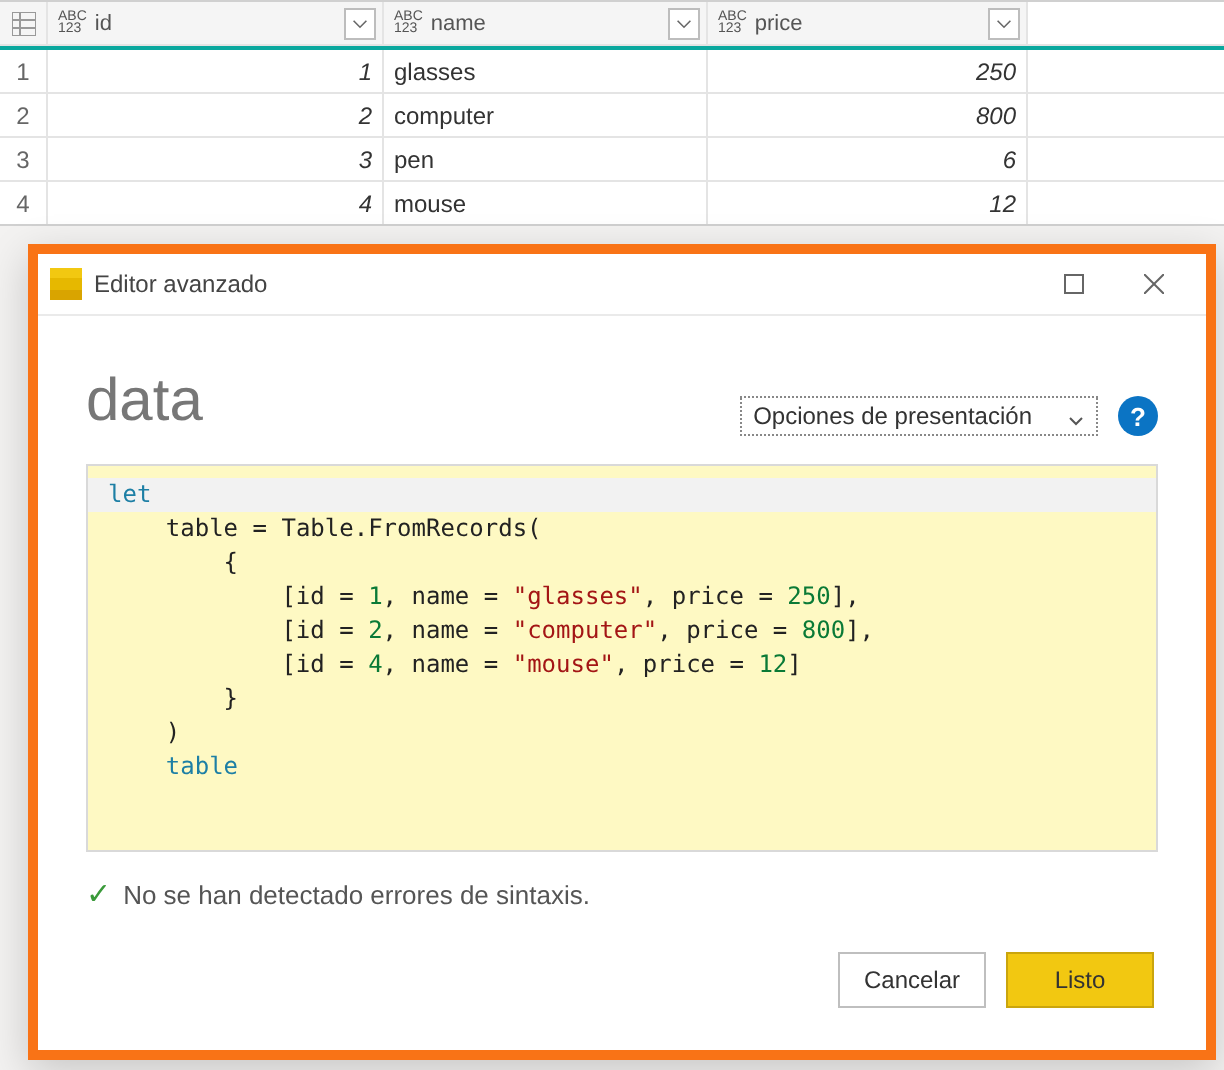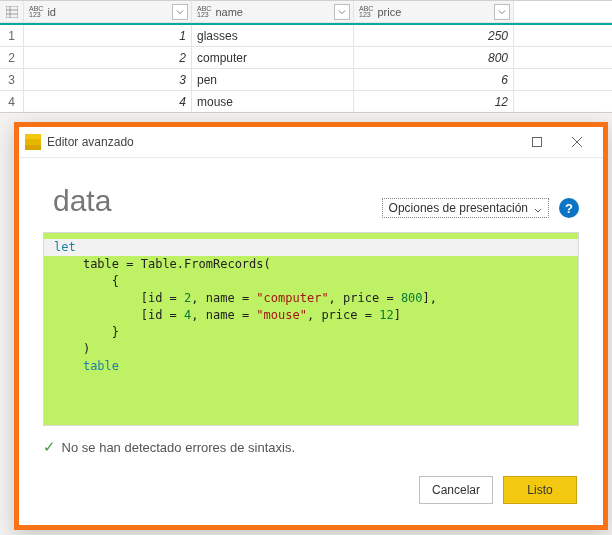--- a/index.html
+++ b/index.html
@@ -24,25 +24,25 @@
 
 .dialog{position:absolute;left:14px;top:122px;width:584px;height:398px;background:#fff;border:5px solid #f97316;box-shadow:0 6px 20px rgba(0,0,0,.18)}
 .titlebar{display:flex;align-items:center;height:30px;padding:0 6px;border-bottom:1px solid #eaeaea}
 .app-ico{width:16px;height:16px;margin-right:6px;display:flex;flex-direction:column}
 .app-ico span{flex:1;background:#f2c811}
 .app-ico span:nth-child(2){background:#e6b800}
 .app-ico span:nth-child(3){background:#d9a400}
 .titlebar-txt{font-size:12px;color:#444;flex:1}
 .winbtn{width:40px;height:100%;display:flex;align-items:center;justify-content:center;color:#666}
 .body{padding:8px 24px 12px 24px}
-.hrow{display:flex;align-items:flex-end;margin:18px 0 14px 10px}
+.hrow{display:flex;align-items:flex-end;margin:18px 0 14px 0}
 .qname{font-size:30px;color:#777;font-weight:300;flex:1}
-.opts{font-size:12px;color:#333;border:1px dotted #888;padding:2px 6px;display:flex;align-items:flex-end;gap:6px}
+.opts{font-size:12px;color:#333;border:1px dotted #888;padding:2px 6px;display:flex;align-items:flex-end;gap:18px}
 .help{width:20px;height:20px;border-radius:50%;background:#0b74c4;color:#fff;font-weight:bold;display:flex;align-items:center;justify-content:center;margin-left:10px;font-size:13px}
-.code{border:1px solid #d9d9d9;font-family:Consolas,monospace;font-size:12px;line-height:17px;padding:6px 0;color:#222;background:#bef264;height:180px;overflow:hidden}
+.code{border:1px solid #d9d9d9;font-family:Consolas,monospace;font-size:12px;line-height:17px;padding:6px 0;color:#222;background:#fef9c3;height:180px;overflow:hidden}
 .cl{white-space:pre;padding:0 10px}
 .active{background:#f2f2f2}
 .kw{color:#1d7fa5}
 .str{color:#a31515}
 .numc{color:#0a7a36}
 .status{display:flex;align-items:center;gap:6px;margin:12px 0;color:#555;font-size:13px}
 .check{color:#3a9a3a;font-size:15px}
 .btnrow{display:flex;justify-content:flex-end;gap:10px;margin-top:20px;padding-right:2px}
 .btn{min-width:72px;height:26px;border:1px solid #bfbfbf;background:#fff;font-size:12px;display:flex;align-items:center;justify-content:center;cursor:pointer}
 .btn.primary{background:#f2c811;border-color:#caa50d}
@@ -155,20 +155,21 @@
               <path d="M1 2 L4 5 L7 2" fill="none" stroke="#555"></path>
             </svg>
      </div>
      <div class="help">?</div>
    </div>
 
    <div class="code">
      <div class="cl active"><span class="kw">let</span></div>
      <div class="cl">    <span>table</span> = <span>Table.FromRecords</span>(</div>
      <div class="cl">        {</div>
+     <div class="cl">            [<span>id</span> = <span class="numc">1</span>, <span>name</span> = <span class="str">"<span>glasses</span>"</span>, <span>price</span> = <span class="numc">250</span>],</div>
      <div class="cl">            [<span>id</span> = <span class="numc">2</span>, <span>name</span> = <span class="str">"<span>computer</span>"</span>, <span>price</span> = <span class="numc">800</span>],</div>
      <div class="cl">            [<span>id</span> = <span class="numc">4</span>, <span>name</span> = <span class="str">"<span>mouse</span>"</span>, <span>price</span> = <span class="numc">12</span>]</div>
      <div class="cl">        }</div>
      <div class="cl">    )</div>
      <div class="cl">    <span class="kw">table</span></div>
    </div>
 
    <div class="status">
      <span class="check">✓</span>
      <span>No se han detectado errores de sintaxis.</span>

